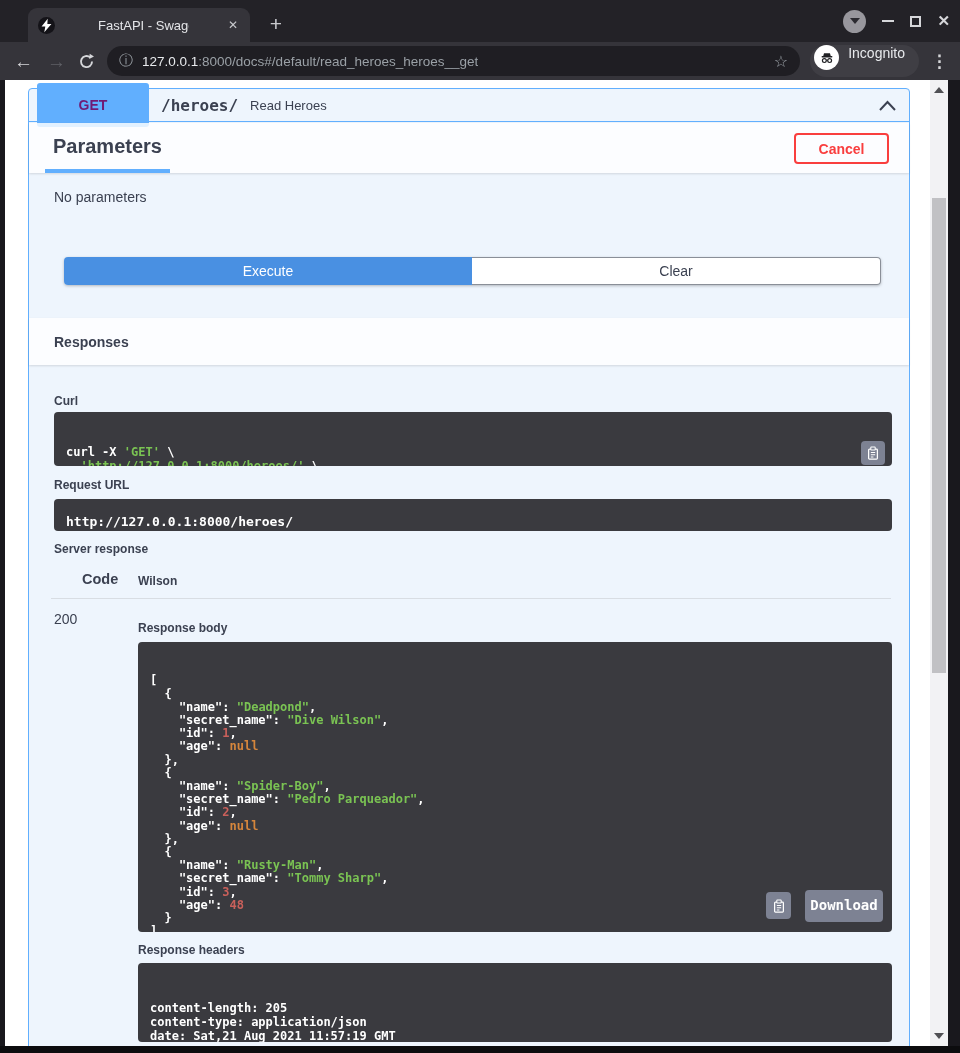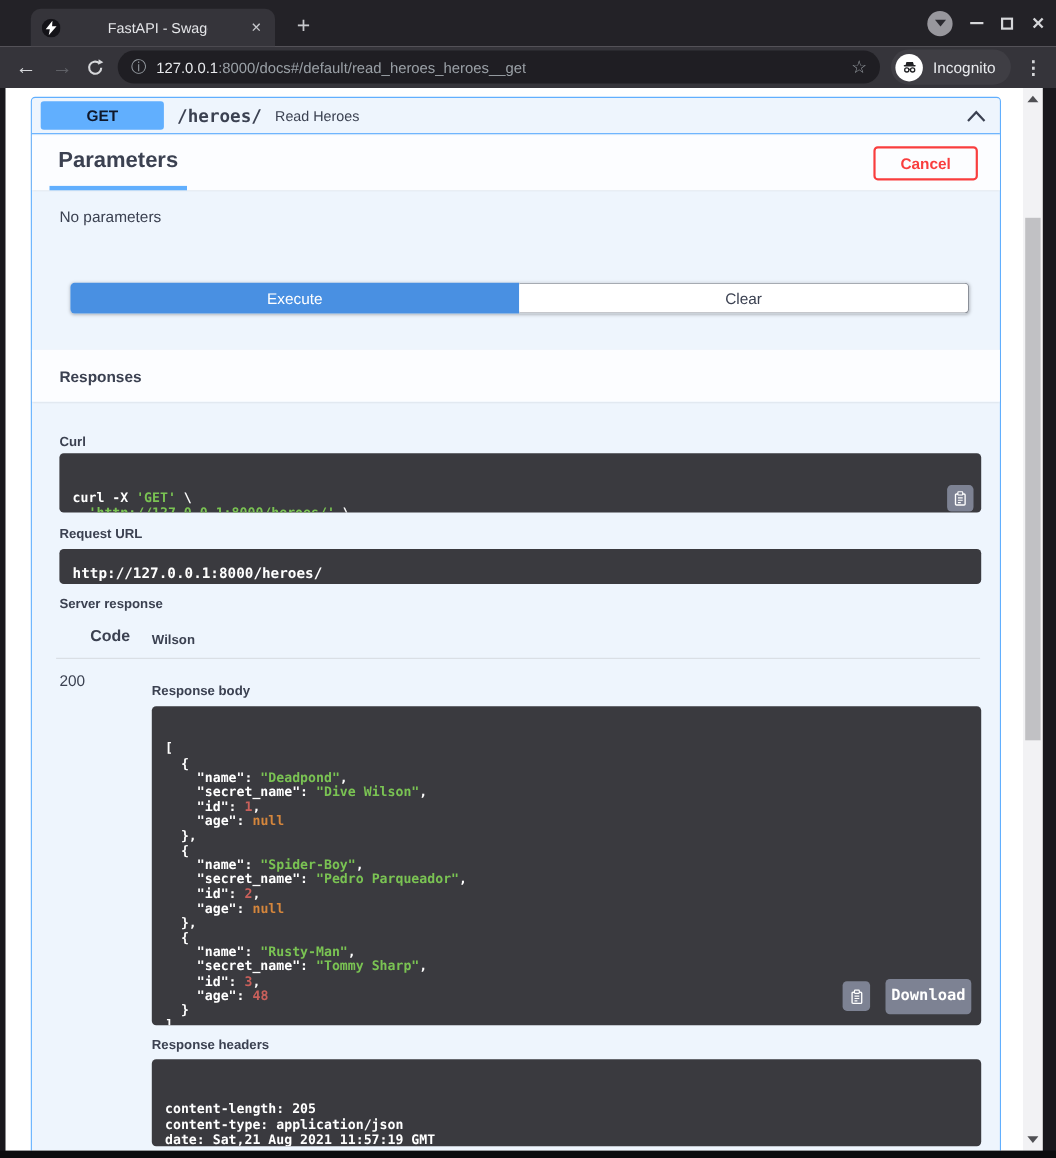--- a/index.html
+++ b/index.html
@@ -40,21 +40,21 @@
   .back{color:#d6d7da;margin-right:14px;}
   .fwd{color:#5f6066;margin-right:12px;}
   .reload{margin-right:12px;display:flex;}
   .urlbar{flex:1;height:30px;background:#1f1e23;border-radius:15px;display:flex;align-items:center;
           padding:0 12px;min-width:0;}
   .info-ic{color:#9aa0a6;font-size:14px;margin-right:9px;}
   .url-text{font-size:13.5px;white-space:nowrap;overflow:hidden;min-width:0;}
   .url-host{color:#e8eaed;}
   .url-rest{color:#9aa0a6;}
   .star-ic{margin-left:auto;color:#9aa0a6;font-size:16px;padding-left:8px;}
-  .incog{margin-left:10px;height:32px;background:#3f3e44;border-radius:16px;display:flex;align-items:center;
+  .incog{margin-left:10px;height:32px;background:#3f3e44;border-radius:16px;display:flex;
          padding:0 14px 0 4px;flex:0 0 auto;}
   .incog-circle{width:25px;height:25px;border-radius:50%;background:#fff;display:flex;align-items:center;
                 justify-content:center;margin-right:9px;}
   .incog-label{color:#e8eaed;font-size:14px;}
   .menu-ic{margin-left:12px;color:#d6d7da;font-size:17px;font-weight:bold;letter-spacing:0;}
 
   
   .page{position:absolute;left:5px;top:80px;width:925px;height:966px;background:#fff;overflow:hidden;}
   .edge-left{position:absolute;left:0;top:80px;width:5px;height:973px;background:#19181d;}
   .edge-right{position:absolute;left:948px;top:80px;width:12px;height:973px;background:#19181d;}
@@ -63,21 +63,21 @@
   .scrollbar{position:absolute;left:930px;top:80px;width:18px;height:966px;background:#f2f2f4;}
   .sb-up{position:absolute;left:4px;top:7px;width:0;height:0;border-left:5px solid transparent;border-right:5px solid transparent;border-bottom:6px solid #505054;}
   .sb-down{position:absolute;left:4px;bottom:7px;width:0;height:0;border-left:5px solid transparent;border-right:5px solid transparent;border-top:6px solid #505054;}
   .sb-thumb{position:absolute;left:2px;top:118px;width:14px;height:475px;background:#c1c1c4;}
 
   
   .opblock{position:absolute;left:23px;top:8px;width:882px;height:975px;border:1px solid var(--get-blue);
            border-radius:4px 4px 0 0;background:#eef5fd;}
   .summary{position:absolute;left:0;top:0;right:0;height:33px;border-bottom:1px solid var(--get-blue);
            display:flex;align-items:center;padding-left:8px;}
-  .method-badge{width:112px;height:26px;background:var(--get-blue);border-radius:3px;color:#0f172a;
+  .method-badge{width:112px;height:44px;background:var(--get-blue);border-radius:3px;color:#701a75;
                 font-weight:bold;font-size:14px;display:flex;align-items:center;justify-content:center;}
   .path{font-family:"DejaVu Sans Mono",monospace;font-weight:bold;font-size:16px;color:var(--label-ink);margin-left:12px;}
   .summary-desc{font-size:13px;color:var(--label-ink);margin-left:12px;}
   .collapse{margin-left:auto;margin-right:12px;display:flex;}
 
   .sec-header{position:absolute;left:0;right:0;background:rgba(255,255,255,.82);
               box-shadow:0 1px 2px rgba(0,0,0,.12);}
   #param-header{top:34px;height:50px;}
   #responses-band{top:229px;height:47px;}
   .tab-item{position:absolute;left:16px;top:0;bottom:0;padding:0 8px;display:flex;align-items:center;

